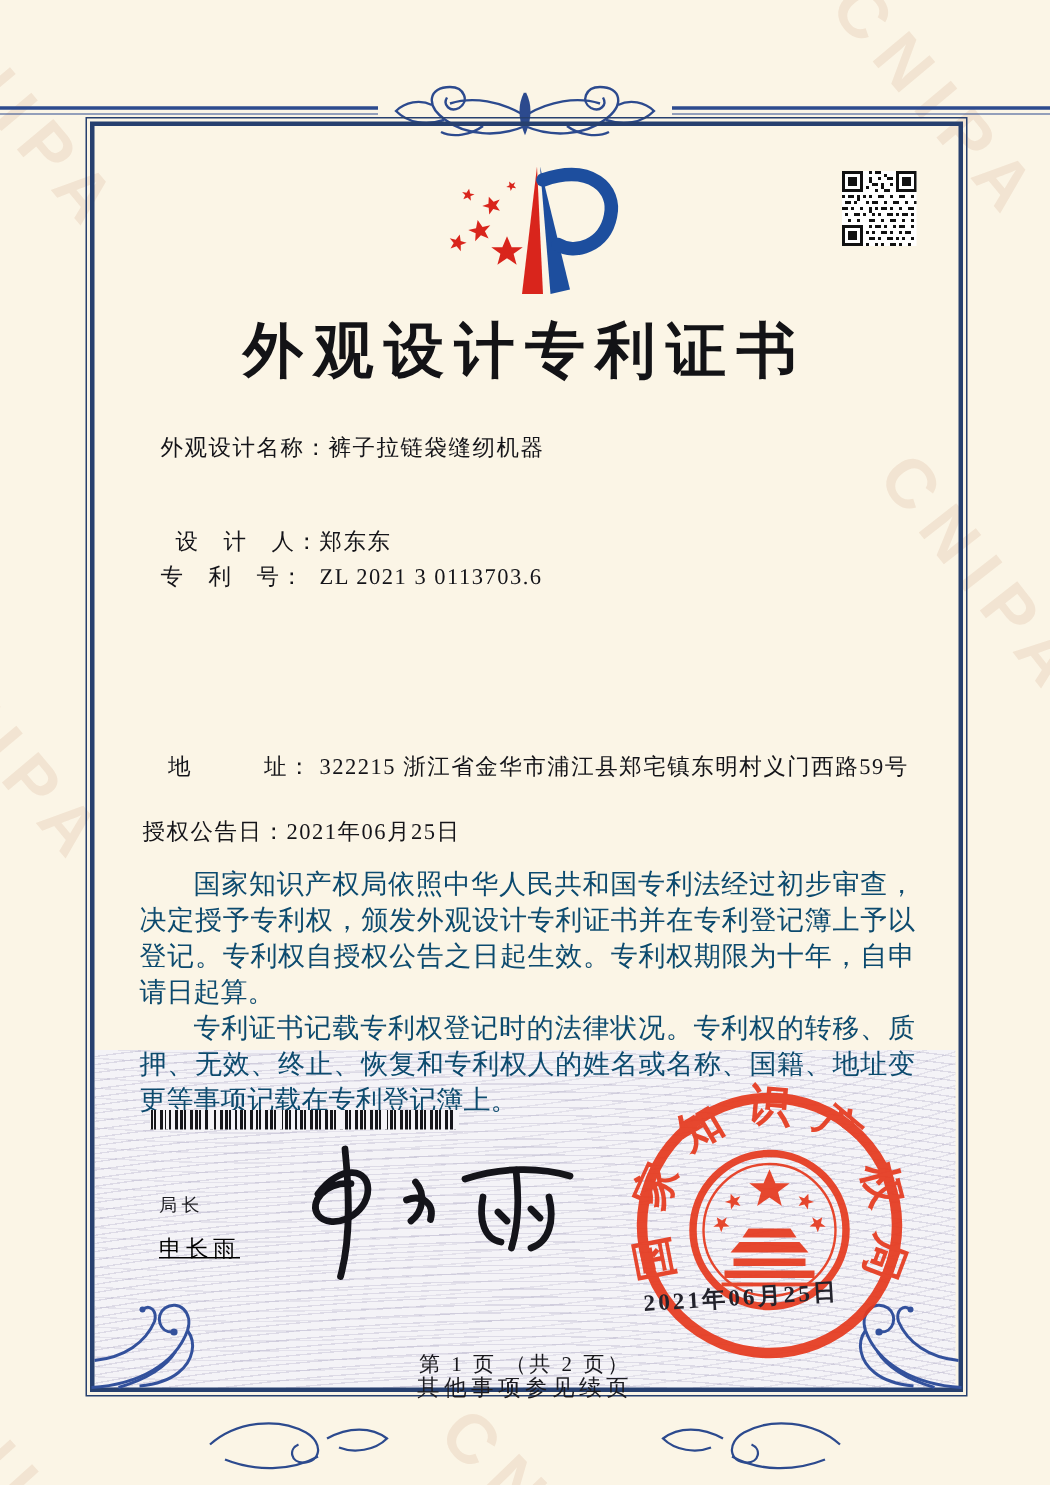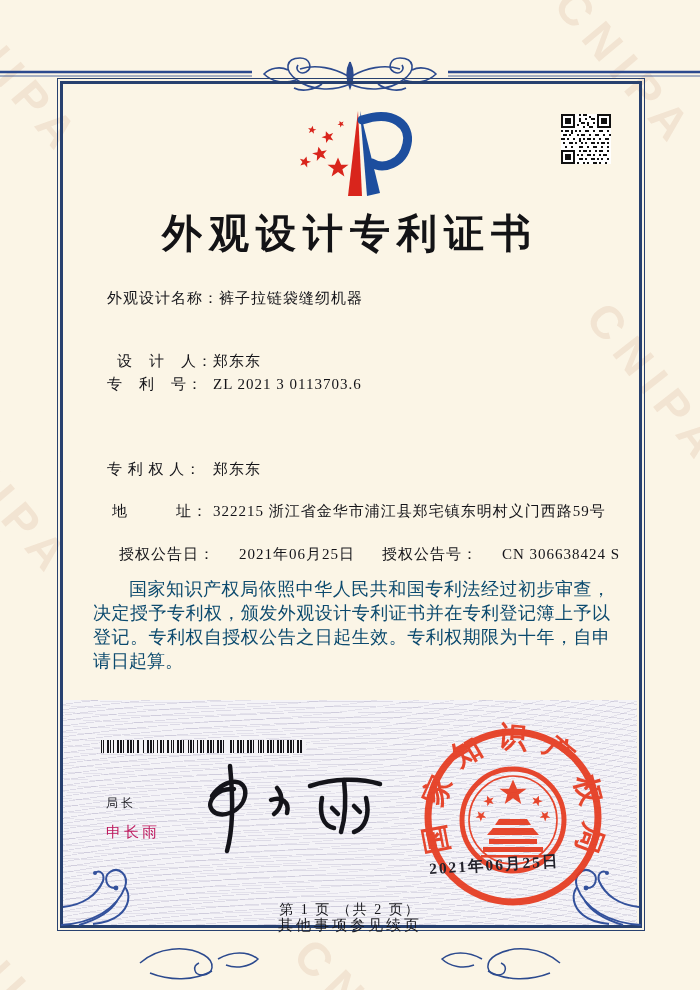--- a/index.html
+++ b/index.html
@@ -47,21 +47,21 @@
     text-align:center;font-size:40px;font-weight:bold;letter-spacing:7px;color:#131316;
   }
   
   .field-row{position:absolute;left:95px;z-index:4;font-size:15px;white-space:nowrap;color:#141419;margin-left:12px;}
   .field-row .lbl{display:inline-block;min-width:106px;letter-spacing:1px;}
   .field-row .val{letter-spacing:1px;}
   .fr1{top:289px;} .fr2{top:352px;text-align:right;} .fr3{top:375px;} .fr4{top:417px;}
   .fr5{top:460px;} .fr6{top:502px;text-align:center;}
   .grant-row{position:absolute;left:95px;top:545px;width:520px;z-index:4;font-size:15px;white-space:nowrap;color:#141419;}
   .grant-row .g2{position:absolute;left:263px;top:0;}
-  .grant-row .lbl,.grant-row .val{letter-spacing:1px;margin-left:24px;}
+  .grant-row .lbl,.grant-row .val{letter-spacing:1px;}
   
   .body-text{
     position:absolute;left:93px;top:577px;width:517px;z-index:4;
     font-size:18px;line-height:24px;text-align:justify;color:#0c4a6e;
   }
   .body-text p{margin:0;text-indent:2em;}
   
   .guilloche{
     position:absolute;left:63px;top:700px;width:574px;height:227px;z-index:1;
     background-color:#f4f3f7;
@@ -70,21 +70,21 @@
       repeating-radial-gradient(ellipse 1500px 900px at 18% -220%, rgba(128,120,162,0.14) 0 1.5px, rgba(0,0,0,0) 1.5px 11px);
   }
   
   .barcode{
     position:absolute;left:100px;top:740px;width:206px;height:13px;z-index:4;
     background:
       repeating-linear-gradient(90deg,#f4f3f7 0 1px,rgba(0,0,0,0) 1px 11px,#f4f3f7 11px 13px,rgba(0,0,0,0) 13px 29px),
       repeating-linear-gradient(90deg,#15151a 0 2px,#f4f3f7 2px 3px,#15151a 3px 4px,#f4f3f7 4px 7px,#15151a 7px 9px,#f4f3f7 9px 10px);
   }
   .director-title{position:absolute;left:106px;top:795px;z-index:4;font-family:Liberation Serif, serif;font-size:12px;letter-spacing:3px;color:#1c1c22;}
-  .director-name{position:absolute;left:106px;top:823px;z-index:4;font-family:"Liberation Sans","DejaVu Sans",sans-serif;font-size:15px;letter-spacing:3px;color:#be185d;}
+  .director-name{position:absolute;left:106px;top:823px;z-index:4;font-family:"Liberation Sans","DejaVu Sans",sans-serif;font-size:15px;letter-spacing:3px;color:#000000;text-decoration:underline;}
   .signature{position:absolute;left:182px;top:756px;z-index:4;}
   .seal{position:absolute;left:417px;top:721px;z-index:4;opacity:0.93;}
   .seal-date{
     position:absolute;left:429px;top:855px;z-index:5;
     font-size:15.5px;font-weight:bold;letter-spacing:2px;color:#23232c;
     transform:rotate(-3.5deg);white-space:nowrap;
   }
   .page-info{position:absolute;left:0;right:0;top:901px;z-index:4;text-align:center;font-size:14px;letter-spacing:2px;color:#17171c;}
   .continuation{position:absolute;left:0;right:0;top:916px;z-index:4;text-align:center;font-size:15px;letter-spacing:3px;color:#1b1b20;}
 </style>
@@ -202,38 +202,33 @@
 
   <div class="field-row fr1">
     <span class="lbl">外观设计名称：</span><span class="val">裤子拉链袋缝纫机器</span>
   </div>
   <div class="field-row fr2">
     <span class="lbl">设　计　人：</span><span class="val">郑东东</span>
   </div>
   <div class="field-row fr3">
     <span class="lbl">专　利　号：</span><span class="val">ZL 2021 3 0113703.6</span>
   </div>
-  <div class="field-row fr5">
-    <span class="lbl">专 利 权 人：</span><span class="val">郑东东</span>
-  </div>
   <div class="field-row fr6">
     <span class="lbl">地　　　址：</span><span class="val">322215 浙江省金华市浦江县郑宅镇东明村义门西路59号</span>
   </div>
 
   <div class="grant-row">
     <span class="g1">
       <span class="lbl">授权公告日：</span><span class="val">2021年06月25日</span>
     </span>
-    <span class="g2">
-      <span class="lbl">授权公告号：</span><span class="val">CN 306638424 S</span>
-    </span>
   </div>
 
   <div class="body-text">
     <p>国家知识产权局依照中华人民共和国专利法经过初步审查，决定授予专利权，颁发外观设计专利证书并在专利登记簿上予以登记。专利权自授权公告之日起生效。专利权期限为十年，自申请日起算。</p>
+    <p>专利证书记载专利权登记时的法律状况。专利权的转移、质押、无效、终止、恢复和专利权人的姓名或名称、国籍、地址变更等事项记载在专利登记簿上。</p>
   </div>
 
   <div class="barcode"></div>
 
   <div class="director-title">局长</div>
   <div class="director-name">申长雨</div>
 
   <svg class="signature" width="235" height="100" viewBox="0 0 235 100">
     <g stroke="#14141a" stroke-width="4.5" fill="none" stroke-linecap="round" stroke-linejoin="round">
       <path d="M30,40 C44,20 66,22 63,40 C60,56 38,64 30,54 C24,46 34,32 52,33"></path>

